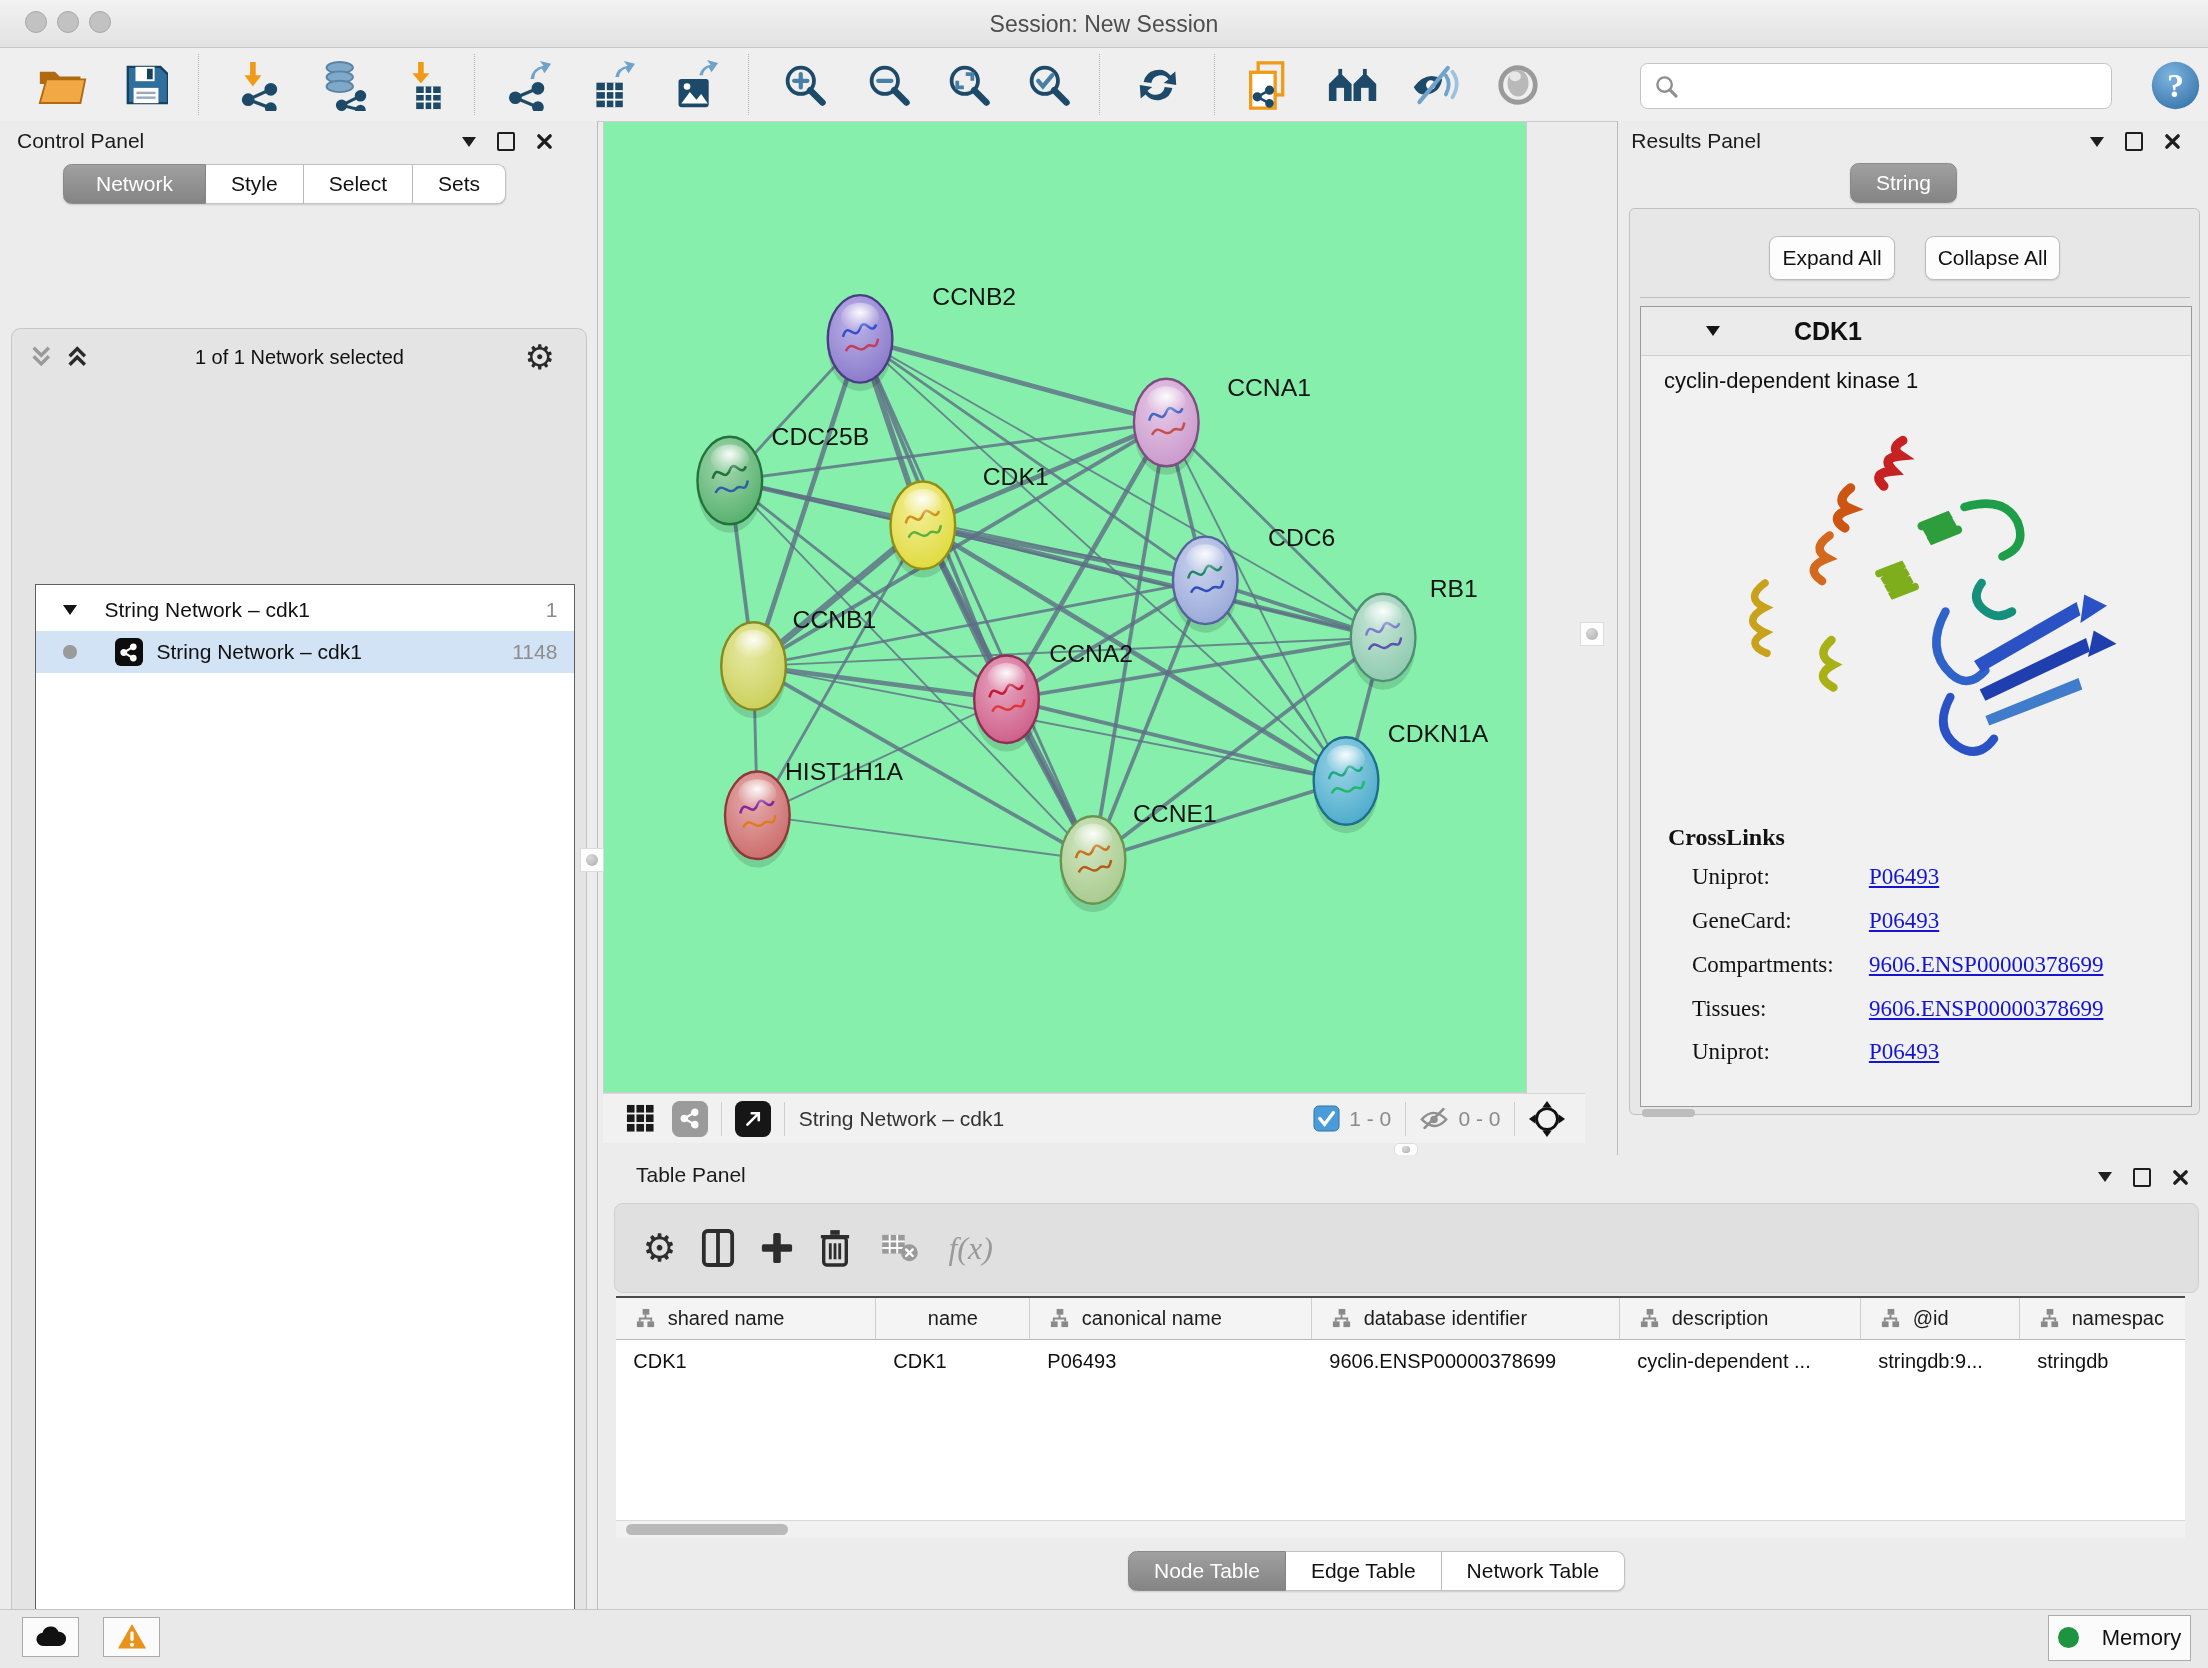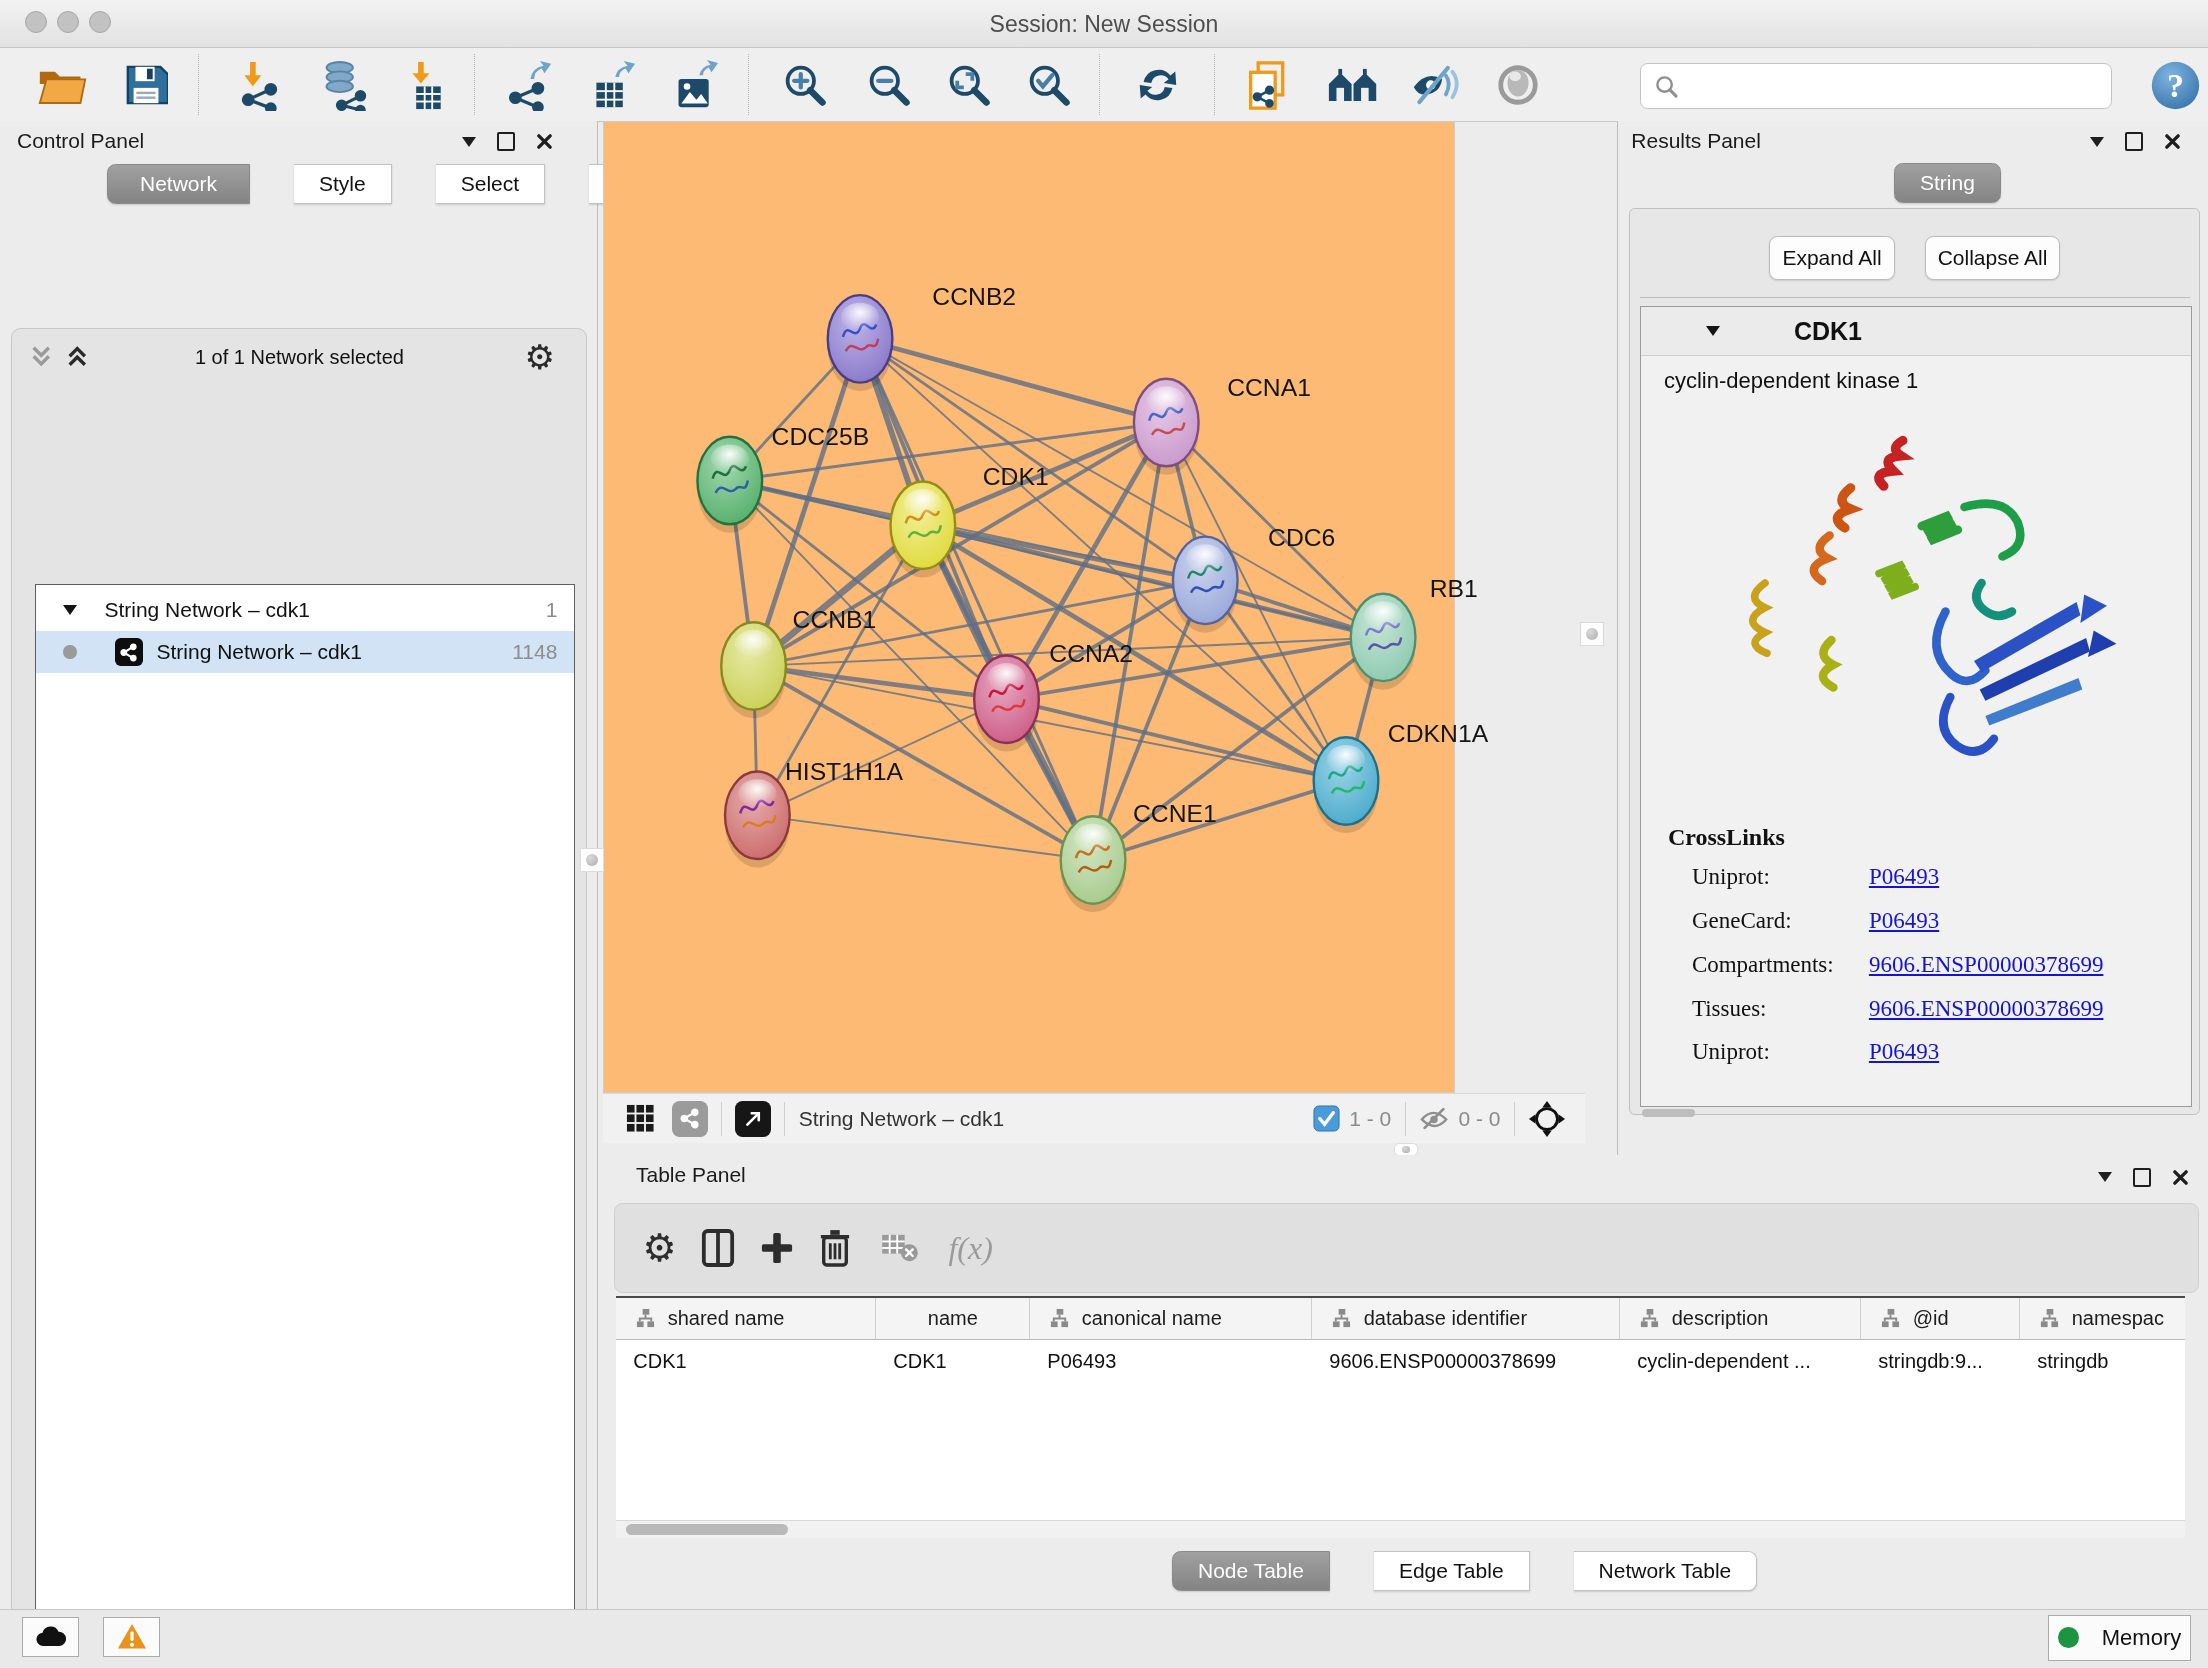--- a/index.html
+++ b/index.html
@@ -18,35 +18,35 @@
   #searchbox{left:1640px;top:15px;width:470px;height:44px;background:#fff;border:1px solid #c3c3c3;
              border-radius:7.6px;display:flex;align-items:center;}
   #searchbox input{border:none;outline:none;font-size:21px;flex:1;background:transparent;height:38px;}
   
   .panel-title{font-size:21px;color:#1b1b1b;}
   .win-ctls{display:flex;align-items:center;gap:21px;}
   .wc-tri{width:0;height:0;border-left:7.6px solid transparent;border-right:7.6px solid transparent;border-top:10.5px solid #1e1e1e;}
   .wc-sq{width:14.3px;height:14.3px;border:2.4px solid #1e1e1e;border-radius:1.9px;}
   .tabbar{display:flex;}
   .tab{height:38px;line-height:38px;padding:0 25px;background:#fff;border:1px solid #c2c2c2;border-left:none;
-       font-size:21px;box-shadow:0 1px 1.9px rgba(0,0,0,.15);margin-left:44px;}
+       font-size:21px;box-shadow:0 1px 1.9px rgba(0,0,0,.15);}
   .tab:first-child{border-left:1px solid #c2c2c2;border-radius:8.6px 0 0 8.6px;}
   .tab:last-child{border-radius:0 8.6px 8.6px 0;}
   .tab.only{border-radius:8.6px;border-left:1px solid #c2c2c2;}
   .tab.sel{background:linear-gradient(#a0a0a0,#848484);color:#fff;border-color:#8a8a8a;}
   
   #control-panel{left:0;top:121px;width:597px;height:1488px;background:#ececec;border-right:1px solid #bdbdbd;}
   #cp-box{left:11.4px;top:207px;width:574px;height:1391px;background:#e4e4e4;border:1px solid #c6c6c6;border-radius:9.5px;}
   #cp-tree{left:23px;top:255px;width:538px;height:1314px;background:#fff;border:1.9px solid #5f5f5f;}
   .tree-row{position:absolute;left:0;width:100%;height:42px;display:flex;align-items:center;font-size:21px;}
   .caret{width:0;height:0;border-left:7.6px solid transparent;border-right:7.6px solid transparent;border-top:10.5px solid #141414;}
   .gray-num{color:#8d8d8d;}
   #share-badge{width:28.5px;height:28.5px;border-radius:5.7px;background:#0d0d0d;display:flex;align-items:center;justify-content:center;}
   
-  #netwrap{left:603px;top:121px;width:852px;height:972px;background:#fdba74;border:1px solid #cdcdcd;box-sizing:border-box;}
+  #netwrap{left:603px;top:121px;width:924px;height:972px;background:#86efac;border:1px solid #cdcdcd;box-sizing:border-box;}
   #netbar{left:603px;top:1093px;width:982px;height:49px;background:#f1f1f1;border-top:1px solid #d8d8d8;
           display:flex;align-items:center;font-size:21px;color:#333;}
   .nb-sep{width:0;height:34px;border-left:1px solid #cfcfcf;margin:0 13.3px;}
   .nb-badge{width:36px;height:36px;border-radius:7.6px;display:flex;align-items:center;justify-content:center;}
   .handle{background:#fdfdfd;border:1px solid #dcdcdc;display:flex;align-items:center;justify-content:center;}
   .handle i{width:12.4px;height:12.4px;border-radius:50%;background:radial-gradient(circle at 35% 30%,#d9d9d9,#aeaeae);display:block;}
   
   #results-panel{left:1617px;top:121px;width:592px;height:1034px;background:#ececec;border-left:1px solid #bdbdbd;}
   #rp-box{left:11.4px;top:87px;width:569px;height:905px;background:#e7e7e7;border:1px solid #c0c0c0;border-radius:5.7px;}
   #rp-btnrow{left:9.5px;top:9.5px;width:550px;height:78px;border-bottom:1px solid #bdbdbd;display:flex;align-items:center;justify-content:center;gap:30px;}

